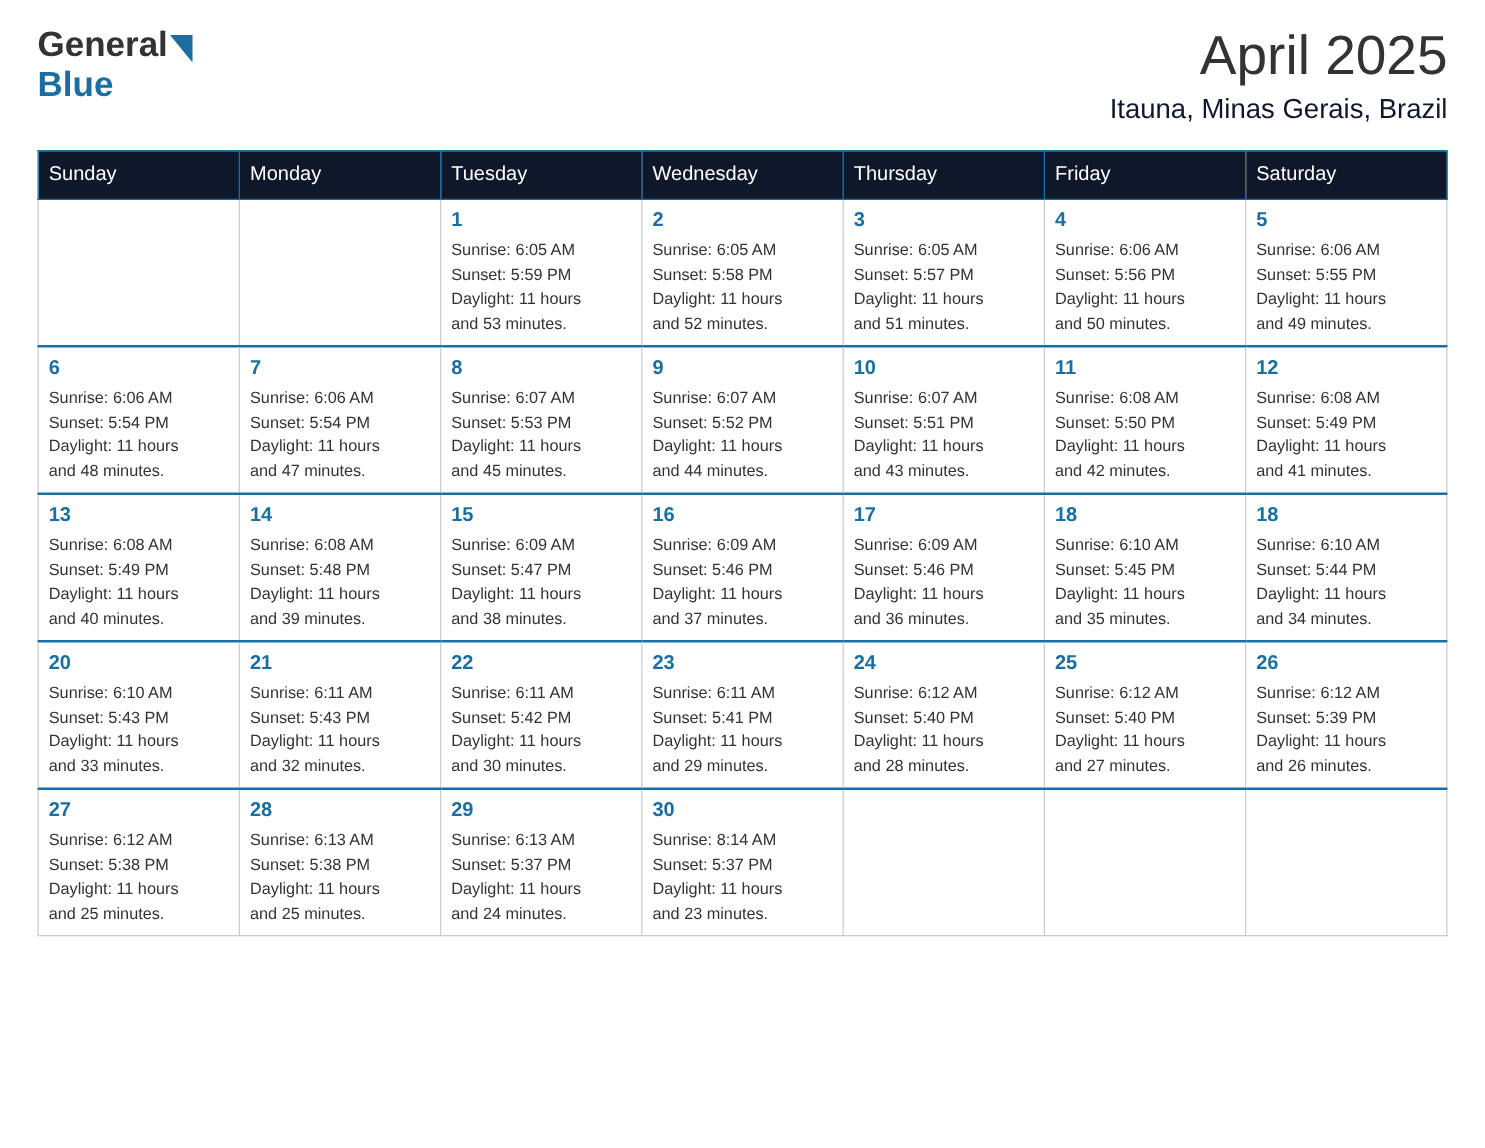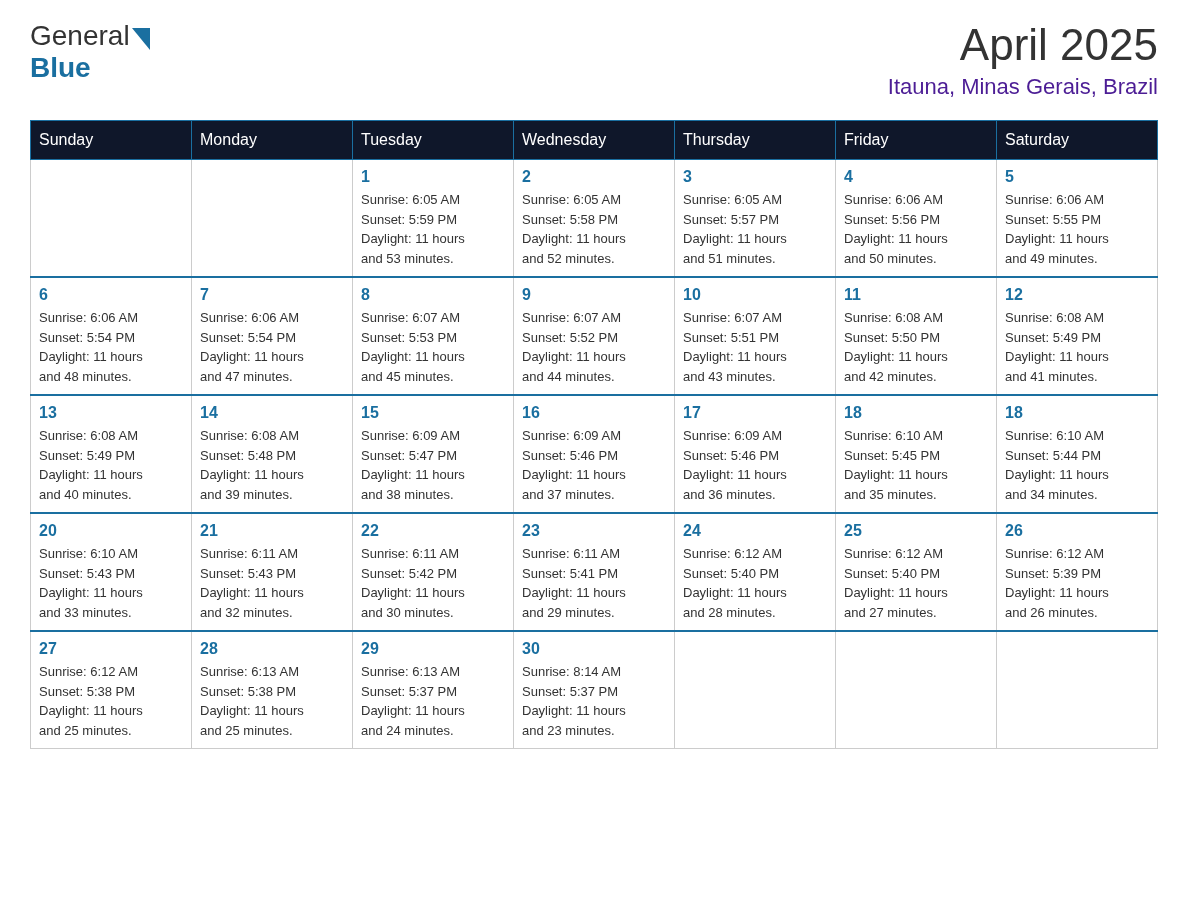--- a/index.html
+++ b/index.html
@@ -20,21 +20,21 @@
       display: flex;
       flex-direction: column;
       align-items: flex-start;
     }
     .logo-top {
       display: flex;
       align-items: center;
     }
     .logo-general {
       font-size: 28px;
-      font-weight: normal;
+      font-weight: bold;
       color: #333;
     }
     .logo-arrow {
       width: 0;
       height: 0;
       border-left: 18px solid transparent;
       border-right: 0px solid transparent;
       border-top: 22px solid #1a6fa0;
       margin-left: 2px;
       margin-top: 6px;
@@ -48,21 +48,21 @@
     .title-section {
       text-align: right;
     }
     .month-title {
       font-size: 44px;
       font-weight: normal;
       color: #333;
     }
     .location {
       font-size: 22px;
-      color: #4c1d95;
+      color: #0f172a;
       margin-top: 4px;
     }
     .calendar {
       width: 100%;
       border-collapse: collapse;
       border: 1px solid #ccc;
     }
     .calendar th {
       background-color: #0f172a;
       color: #fff;

